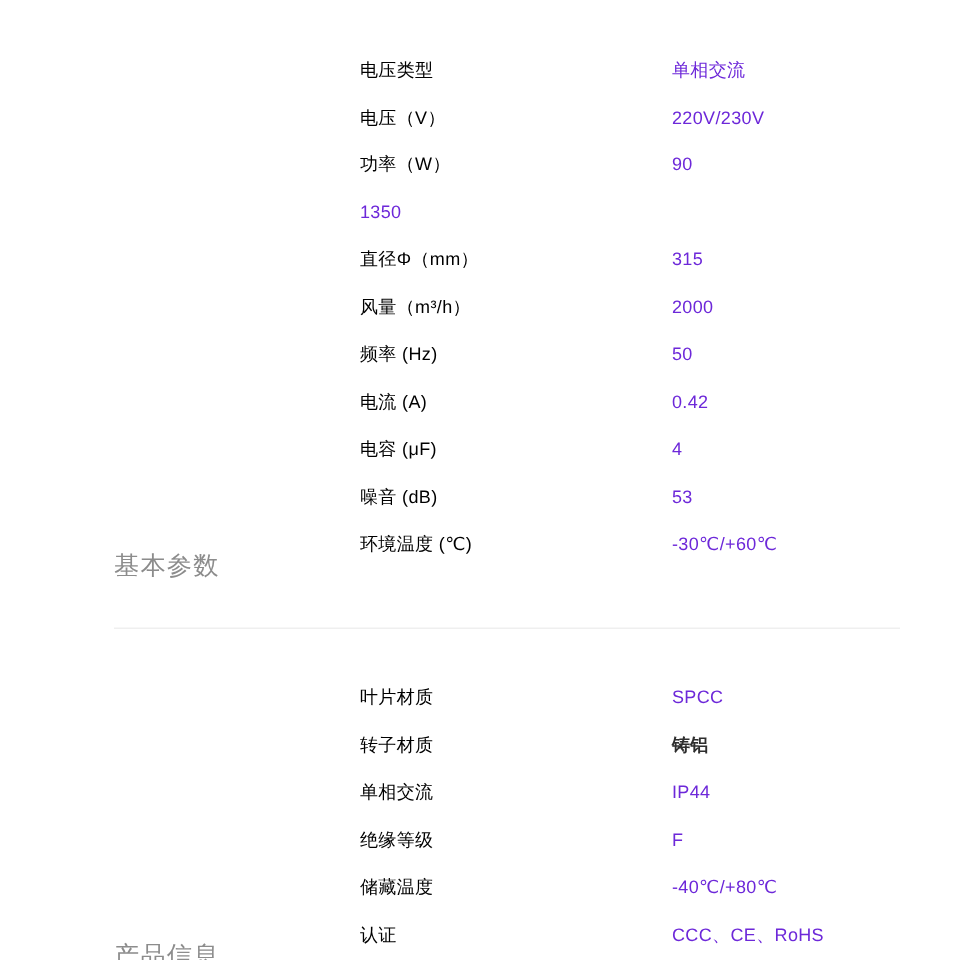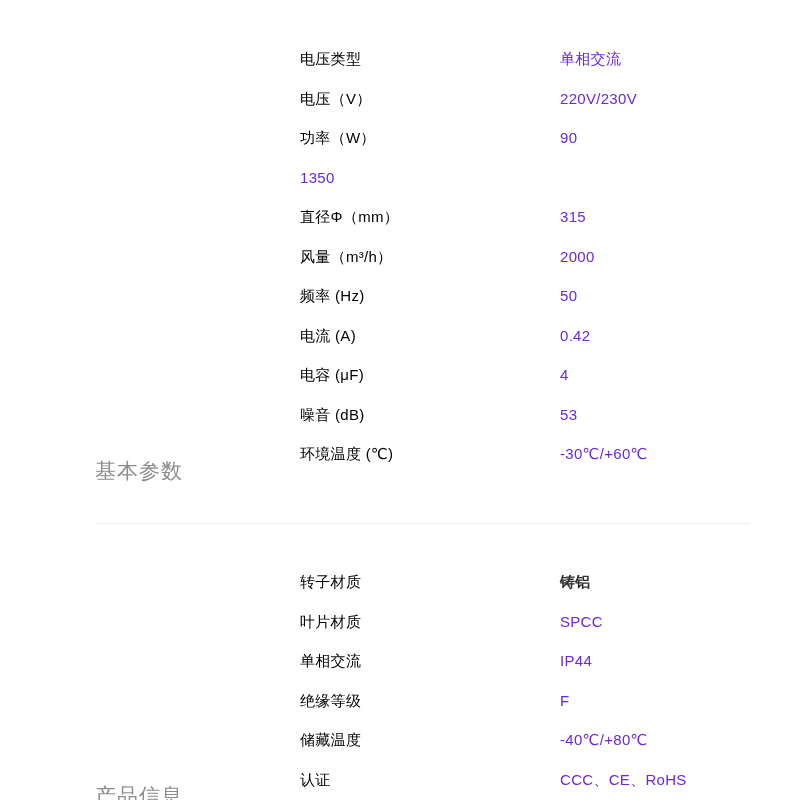--- a/index.html
+++ b/index.html
@@ -141,26 +141,26 @@
     </div>
   </div>
 
   <div class="divider"></div>
 
   <div class="section" id="section-product">
     <div class="section-title">产品信息</div>
     <div class="spec-table">
 
       <div class="spec-row">
+        <div class="spec-label">叶片材质</div>
+        <div class="spec-value">SPCC</div>
+      </div>
+      <div class="spec-row">
         <div class="spec-label">转子材质</div>
         <div class="spec-value bold">铸铝</div>
-      </div>
-      <div class="spec-row">
-        <div class="spec-label">叶片材质</div>
-        <div class="spec-value">SPCC</div>
       </div>
       <div class="spec-row">
         <div class="spec-label">单相交流</div>
         <div class="spec-value">IP44</div>
       </div>
       <div class="spec-row">
         <div class="spec-label">绝缘等级</div>
         <div class="spec-value">F</div>
       </div>
       <div class="spec-row">

